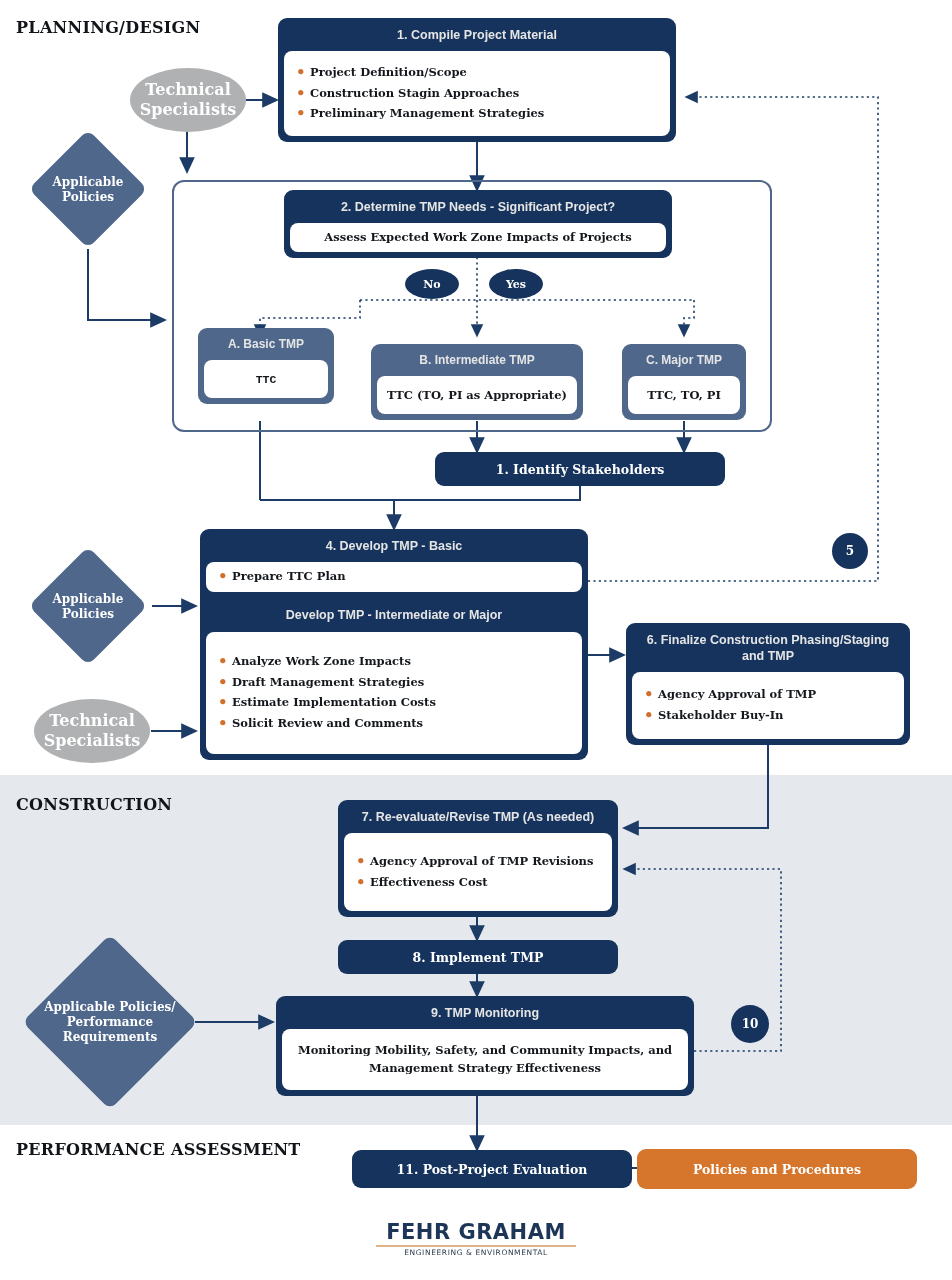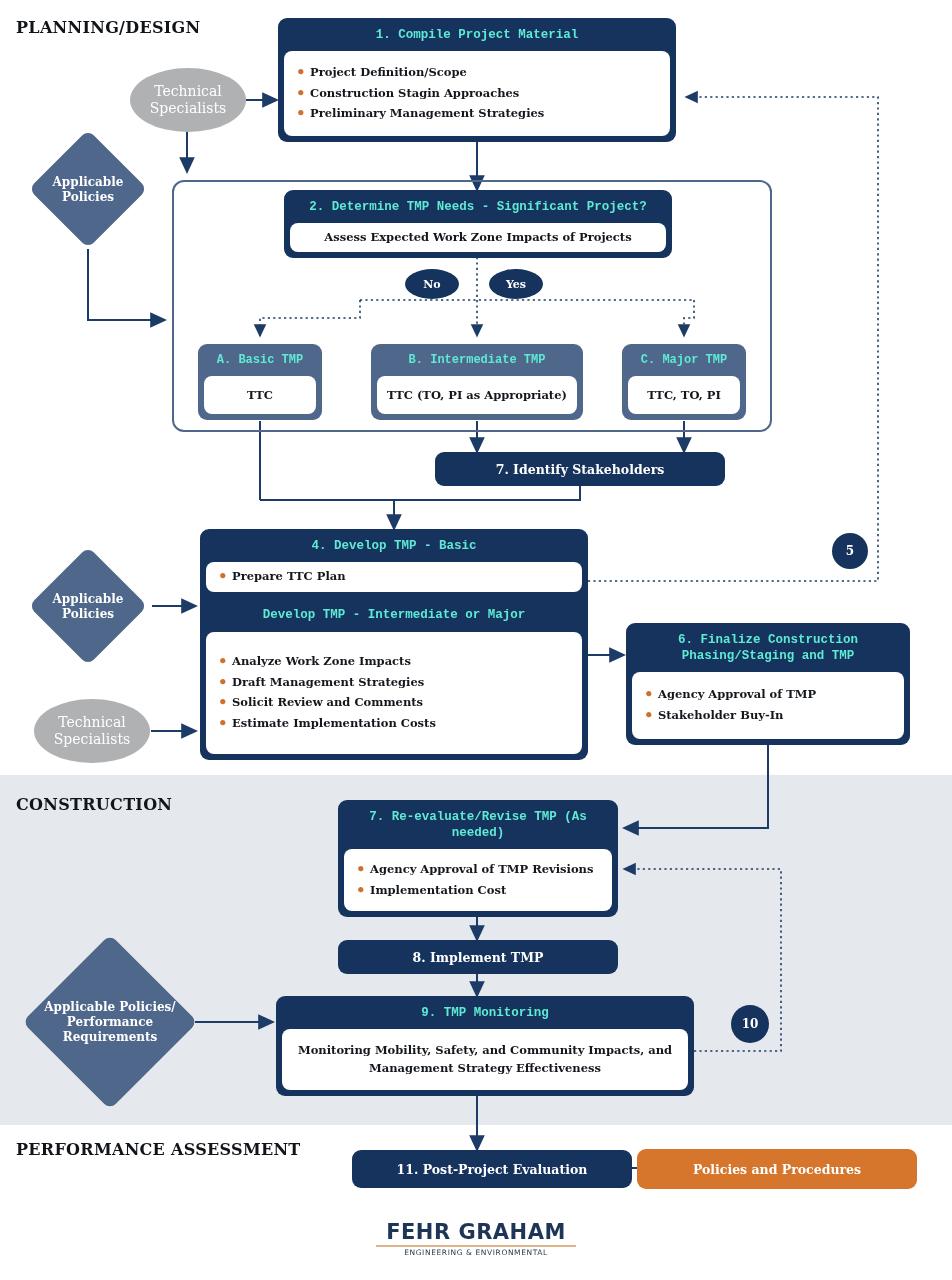--- a/index.html
+++ b/index.html
@@ -31,22 +31,22 @@
     border-radius:9px;
     box-sizing:border-box;
     overflow:hidden;
     display:flex;flex-direction:column;
     height:100%;
     padding:0;
   }
   .card.alt{background:#4f678a;}
 
   .card-head{
-    color:#5eead4;
-    font-family:Liberation Mono, monospace;
+    color:#e5e5e5;
+    font-family:Liberation Sans, sans-serif;
     font-weight:bold;
     font-size:12.5px;
     text-align:center;
     line-height:1.28;
     padding:9px 10px 8px 10px;
     box-sizing:border-box;
   }
   .card-head.small{font-size:12px;}
 
   .card-body{
@@ -124,22 +124,22 @@
     pointer-events:none;
   }
   .oval{
     position:absolute;
     background:#b0b1b3;
     border-radius:50%;
     display:flex;align-items:center;justify-content:center;
     text-align:center;
     color:#ffffff;
     font-family:"DejaVu Serif", serif;
-    font-weight:normal;
-    font-size:14px;
+    font-weight:bold;
+    font-size:16px;
     line-height:1.25;
   }
   .pill{
     position:absolute;
     background:#15335c;
     border-radius:50%;
     display:flex;align-items:center;justify-content:center;
     color:#ffffff;
     font-family:"DejaVu Serif", serif;
     font-weight:bold;
@@ -336,24 +336,24 @@
     </div>
   </div>
 
   <div class="pill" style="left:405px;top:269px;width:54px;height:30px;">
     <span>No</span>
   </div>
   <div class="pill" style="left:489px;top:269px;width:54px;height:30px;">
     <span>Yes</span>
   </div>
 
-  <div class="node" style="left:198px;top:344px;width:124px;height:76px;">
+  <div class="node" style="left:198px;top:328px;width:136px;height:76px;">
     <div class="card alt">
       <div class="card-head small">A. Basic TMP</div>
-      <div class="card-body center" style="padding:6px 0;">
+      <div class="card-body center" style="padding:6px 0;font-family:Liberation Mono, monospace;">
         <p>TTC</p>
       </div>
     </div>
   </div>
 
   <div class="node" style="left:371px;top:344px;width:212px;height:76px;">
     <div class="card alt">
       <div class="card-head small">B. Intermediate TMP</div>
       <div class="card-body center" style="padding:6px 6px;">
         <p>TTC (TO, PI as Appropriate)</p>
@@ -364,38 +364,38 @@
   <div class="node" style="left:622px;top:344px;width:124px;height:76px;">
     <div class="card alt">
       <div class="card-head small">C. Major TMP</div>
       <div class="card-body center" style="padding:6px 6px;">
         <p>TTC, TO, PI</p>
       </div>
     </div>
   </div>
 
   <div class="barnode" style="left:435px;top:452px;width:290px;height:34px;">
-    <span>7. Identify Stakeholders</span>
+    <span>1. Identify Stakeholders</span>
   </div>
 
   <div class="node" style="left:200px;top:529px;width:388px;height:231px;">
     <div class="card">
       <div class="card-head">4. Develop TMP - Basic</div>
       <div class="card-body" style="flex:0 0 auto;padding:8px 10px;">
         <ul>
           <li>Prepare TTC Plan</li>
         </ul>
       </div>
       <div class="card-head" style="padding:9px 10px 9px 10px;">Develop TMP - Intermediate or Major</div>
       <div class="card-body" style="padding:12px 10px;">
         <ul>
           <li>Analyze Work Zone Impacts</li>
           <li>Draft Management Strategies</li>
+          <li>Estimate Implementation Costs</li>
           <li>Solicit Review and Comments</li>
-          <li>Estimate Implementation Costs</li>
         </ul>
       </div>
     </div>
   </div>
 
   <div class="circle-num" style="left:832px;top:533px;width:36px;height:36px;">
     <span>5</span>
   </div>
 
   <div class="node" style="left:626px;top:623px;width:284px;height:122px;">
@@ -409,21 +409,21 @@
       </div>
     </div>
   </div>
 
   <div class="node" style="left:338px;top:800px;width:280px;height:117px;">
     <div class="card">
       <div class="card-head">7. Re-evaluate/Revise TMP (As needed)</div>
       <div class="card-body">
         <ul>
           <li>Agency Approval of TMP Revisions</li>
-          <li>Implementation Cost</li>
+          <li>Effectiveness Cost</li>
         </ul>
       </div>
     </div>
   </div>
 
   <div class="barnode" style="left:338px;top:940px;width:280px;height:34px;">
     <span>8. Implement TMP</span>
   </div>
 
   <div class="node" style="left:276px;top:996px;width:418px;height:100px;">

